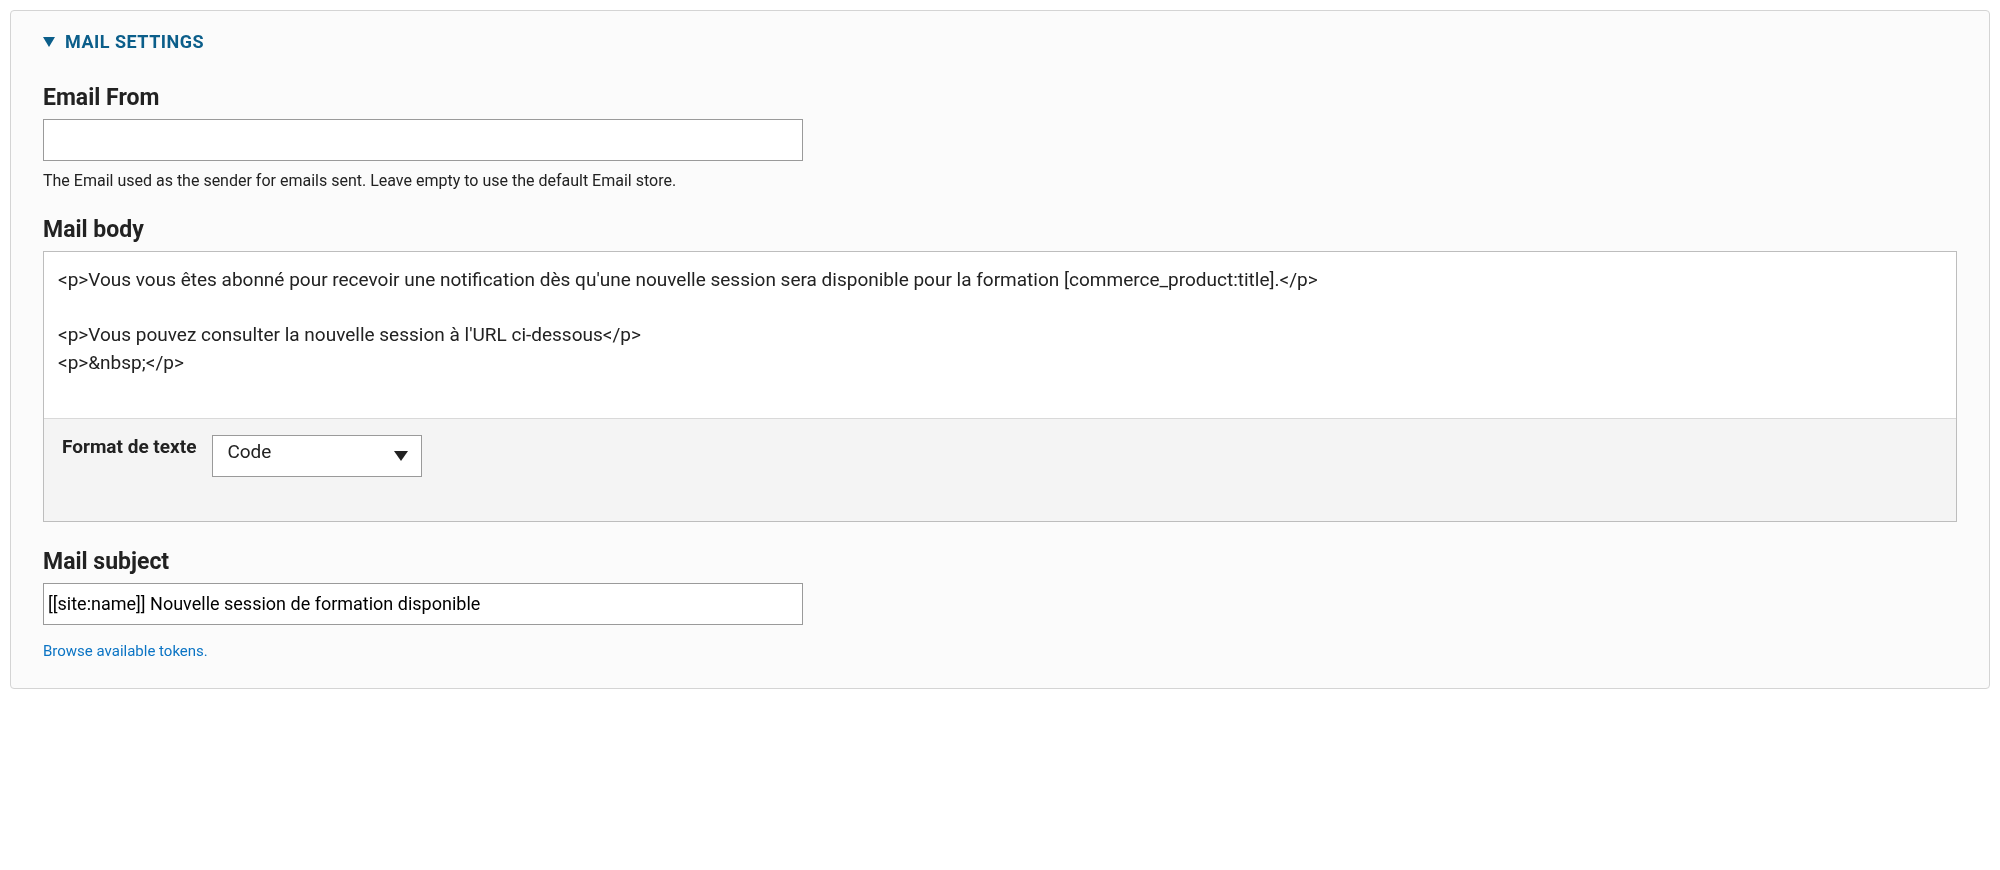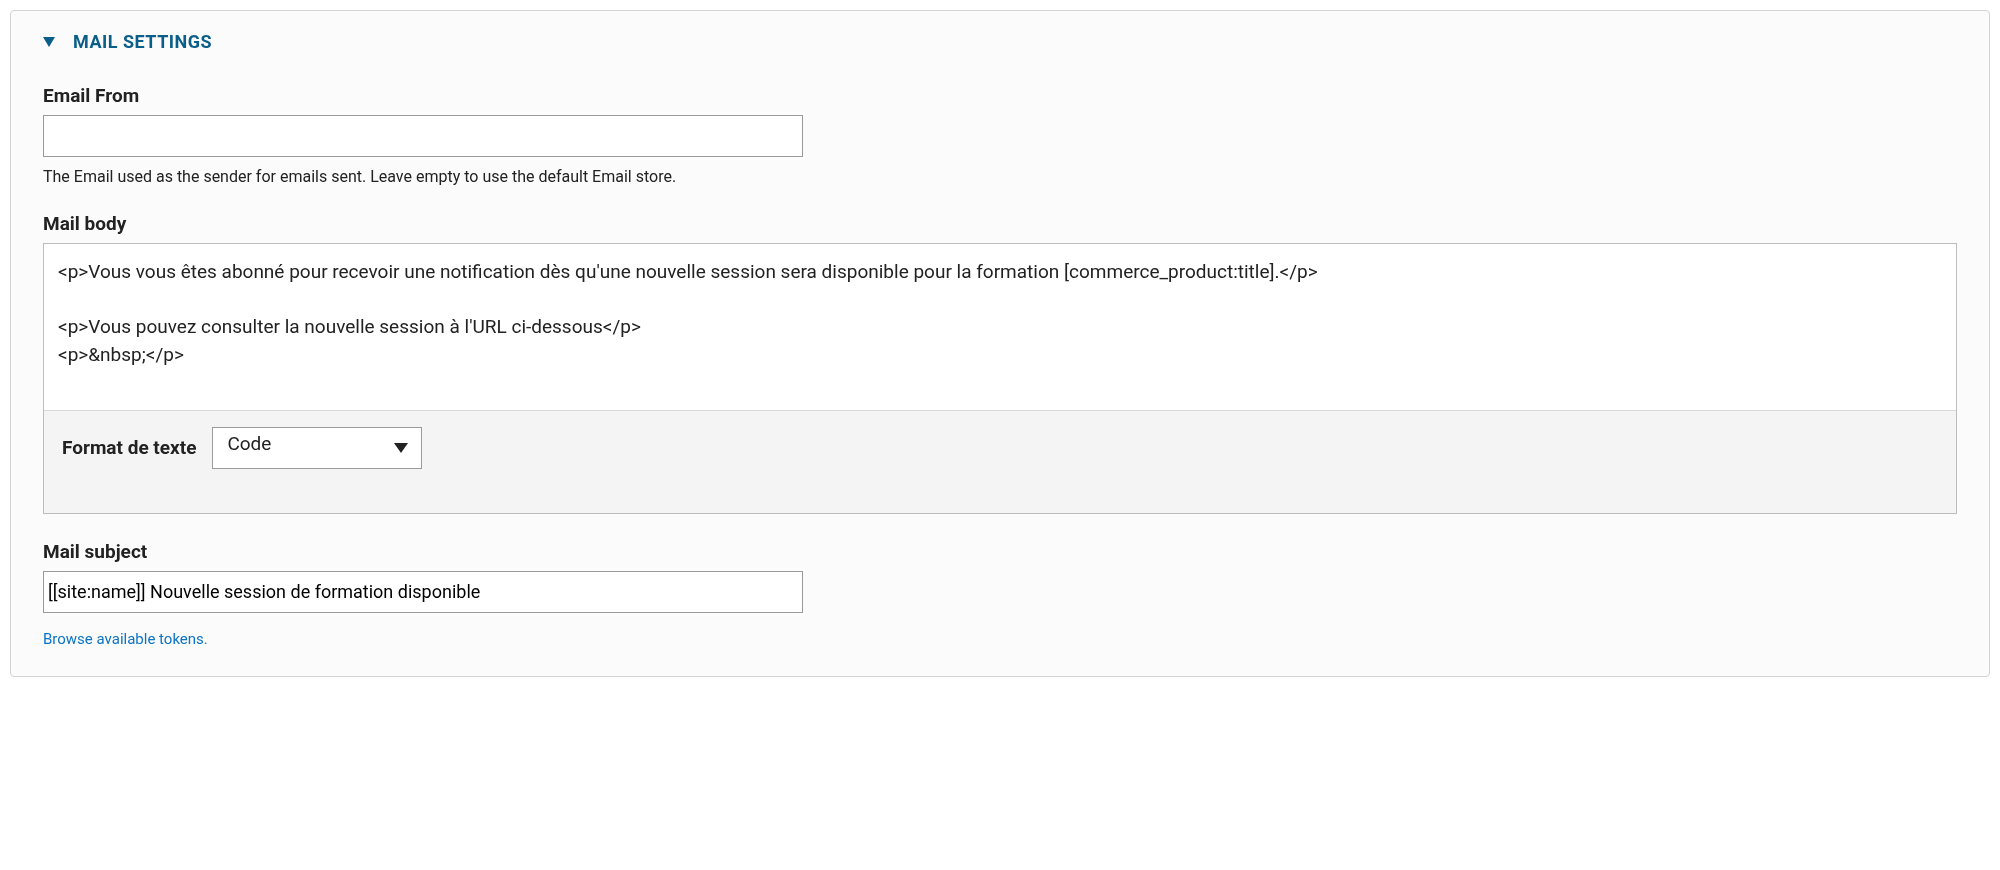--- a/index.html
+++ b/index.html
@@ -16,41 +16,41 @@
   }
   .fieldset {
     border: 1px solid #d4d4d4;
     background: #fbfbfb;
     padding: 20px 32px 28px 32px;
     border-radius: 4px;
   }
   .fieldset-legend {
     display: flex;
     align-items: center;
-    gap: 18px;
+    gap: 10px;
     color: #0b5e8a;
     font-weight: 700;
     letter-spacing: 0.5px;
     font-size: 18px;
     margin-bottom: 32px;
     cursor: pointer;
   }
   .triangle-down {
     width: 0;
     height: 0;
     border-left: 6px solid transparent;
     border-right: 6px solid transparent;
     border-top: 10px solid #0b5e8a;
   }
   .field-group {
     margin-bottom: 26px;
   }
   .field-label {
     font-weight: 700;
-    font-size: 19px;
+    font-size: 23px;
     color: #222;
     display: block;
     margin-bottom: 8px;
   }
   .text-input {
     width: 760px;
     max-width: 100%;
     height: 42px;
     border: 1px solid #9a9a9a;
     background: #fff;
@@ -75,21 +75,21 @@
     font-size: 19px;
     font-family: inherit;
     resize: none;
     line-height: 1.45;
     color: #222;
     display: block;
     border-bottom: 1px solid #d9d9d9;
   }
   .format-bar {
     display: flex;
-    align-items: center;
+    align-items: flex-start;
     gap: 16px;
     padding: 16px 18px 44px 18px;
     background: #f4f4f4;
   }
   .format-label {
     font-size: 19px;
     font-weight: 700;
     color: #222;
   }
   .select-wrap {

